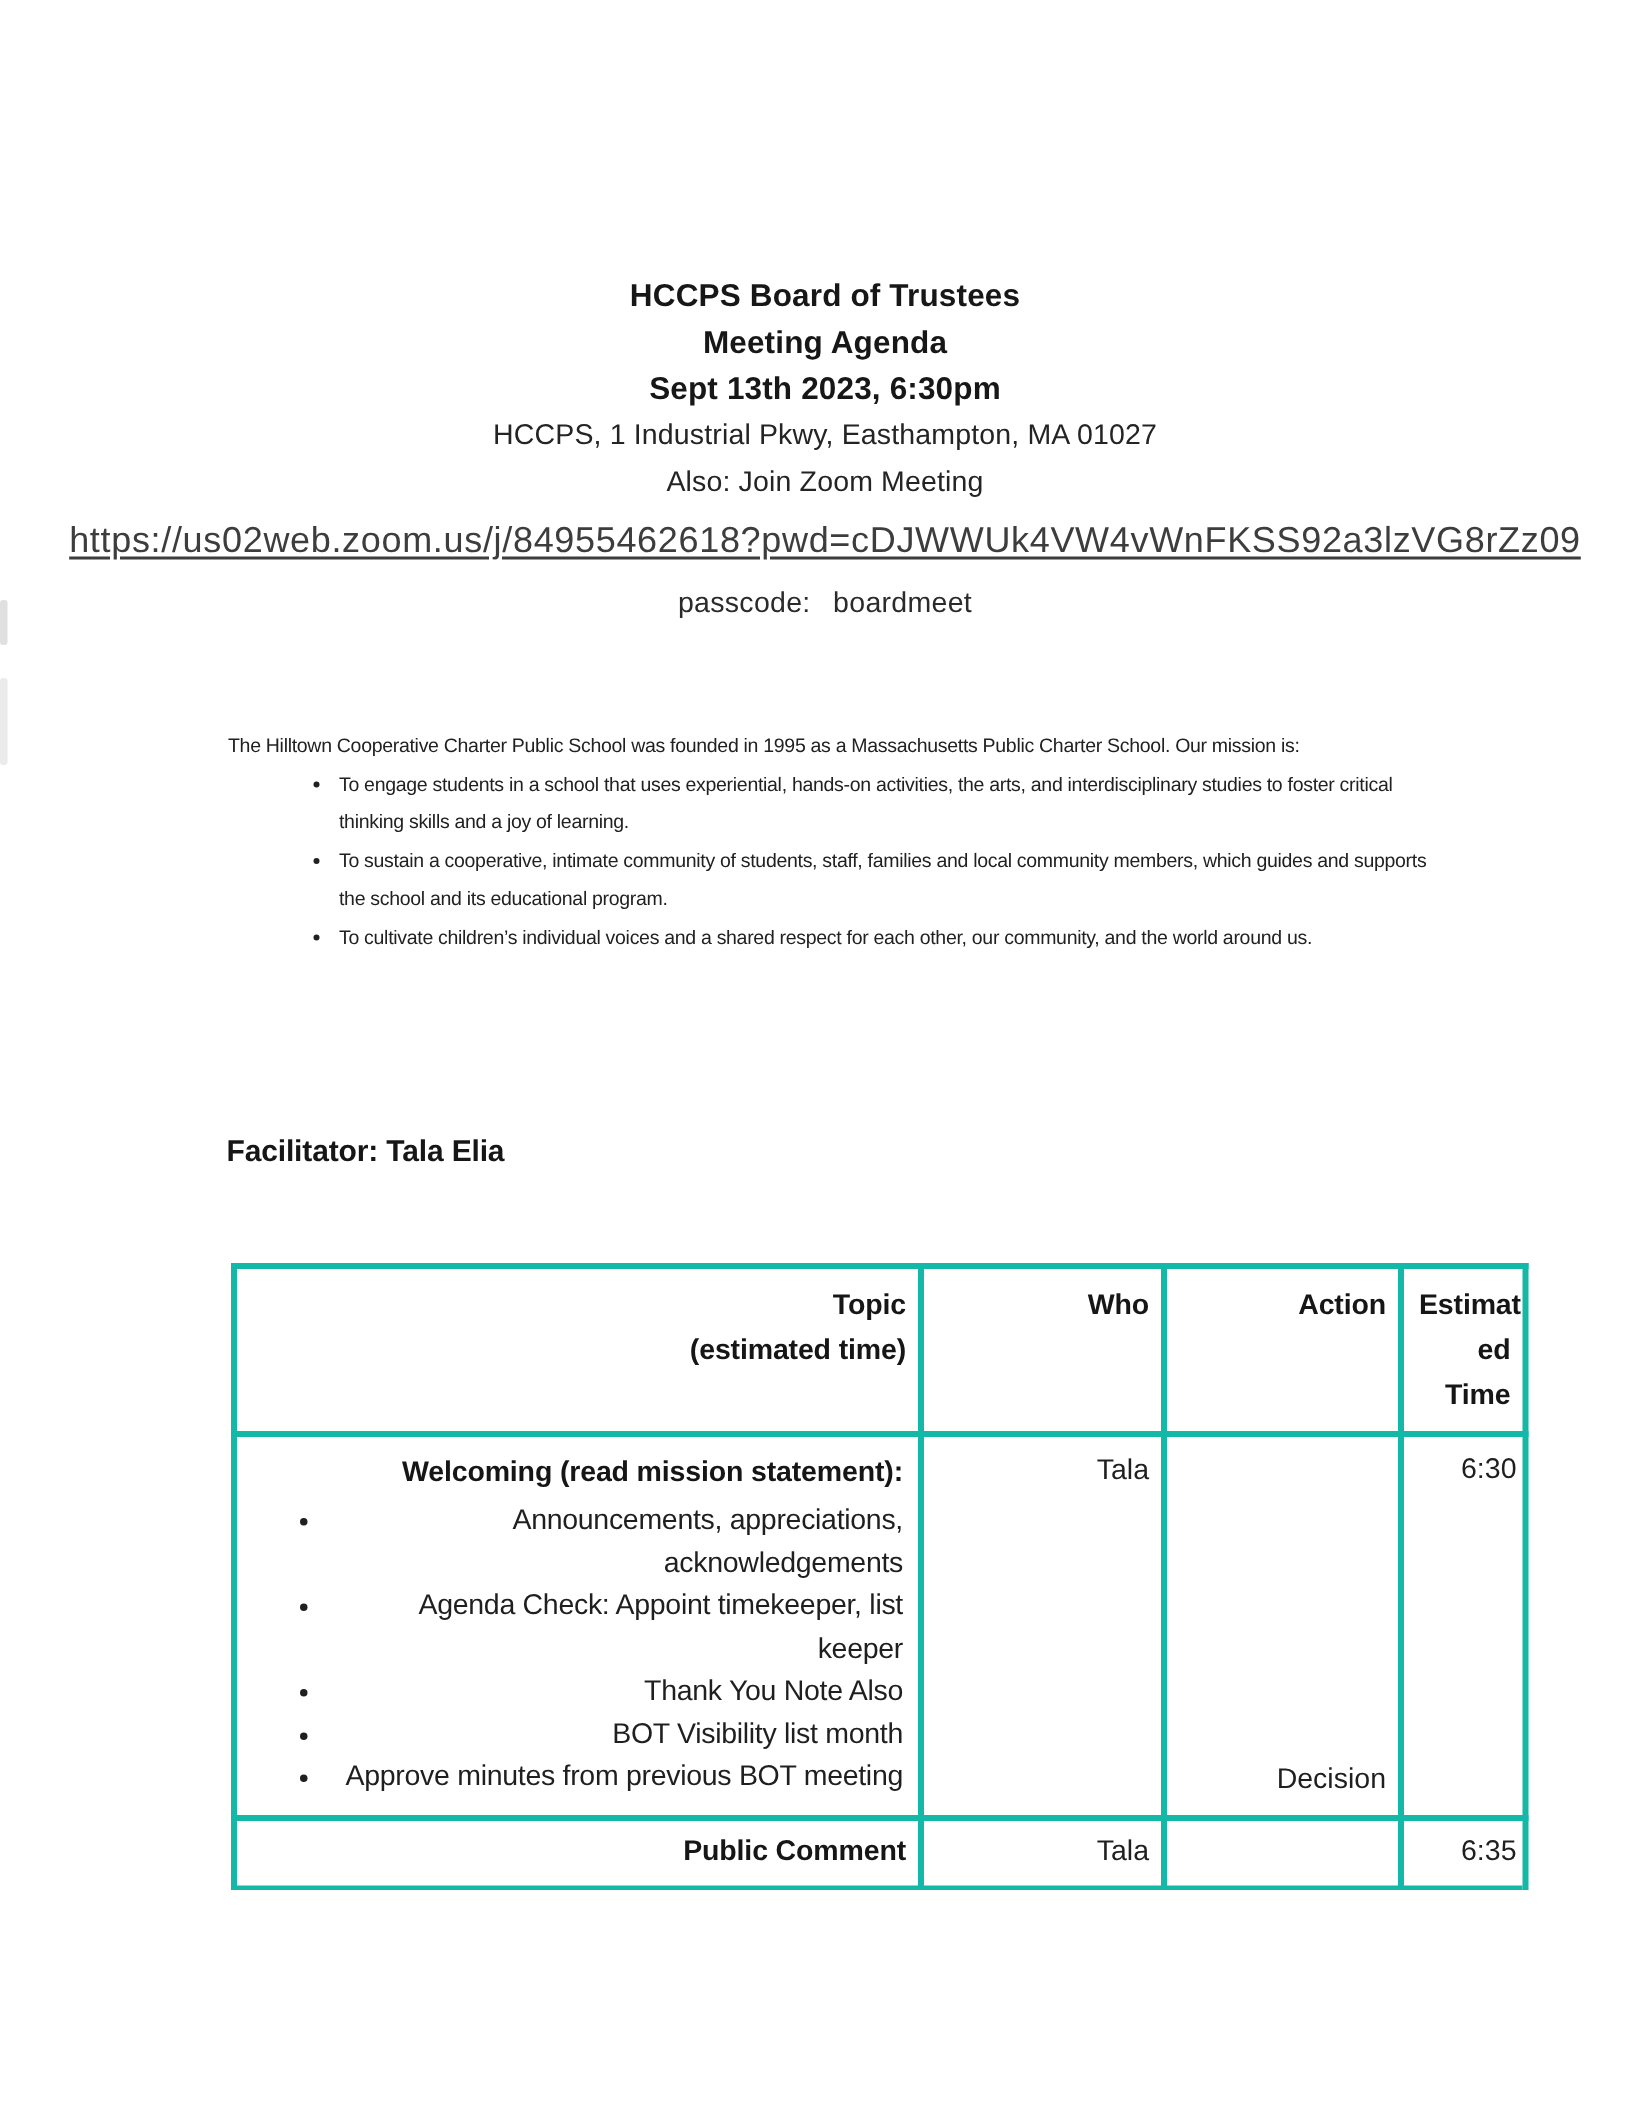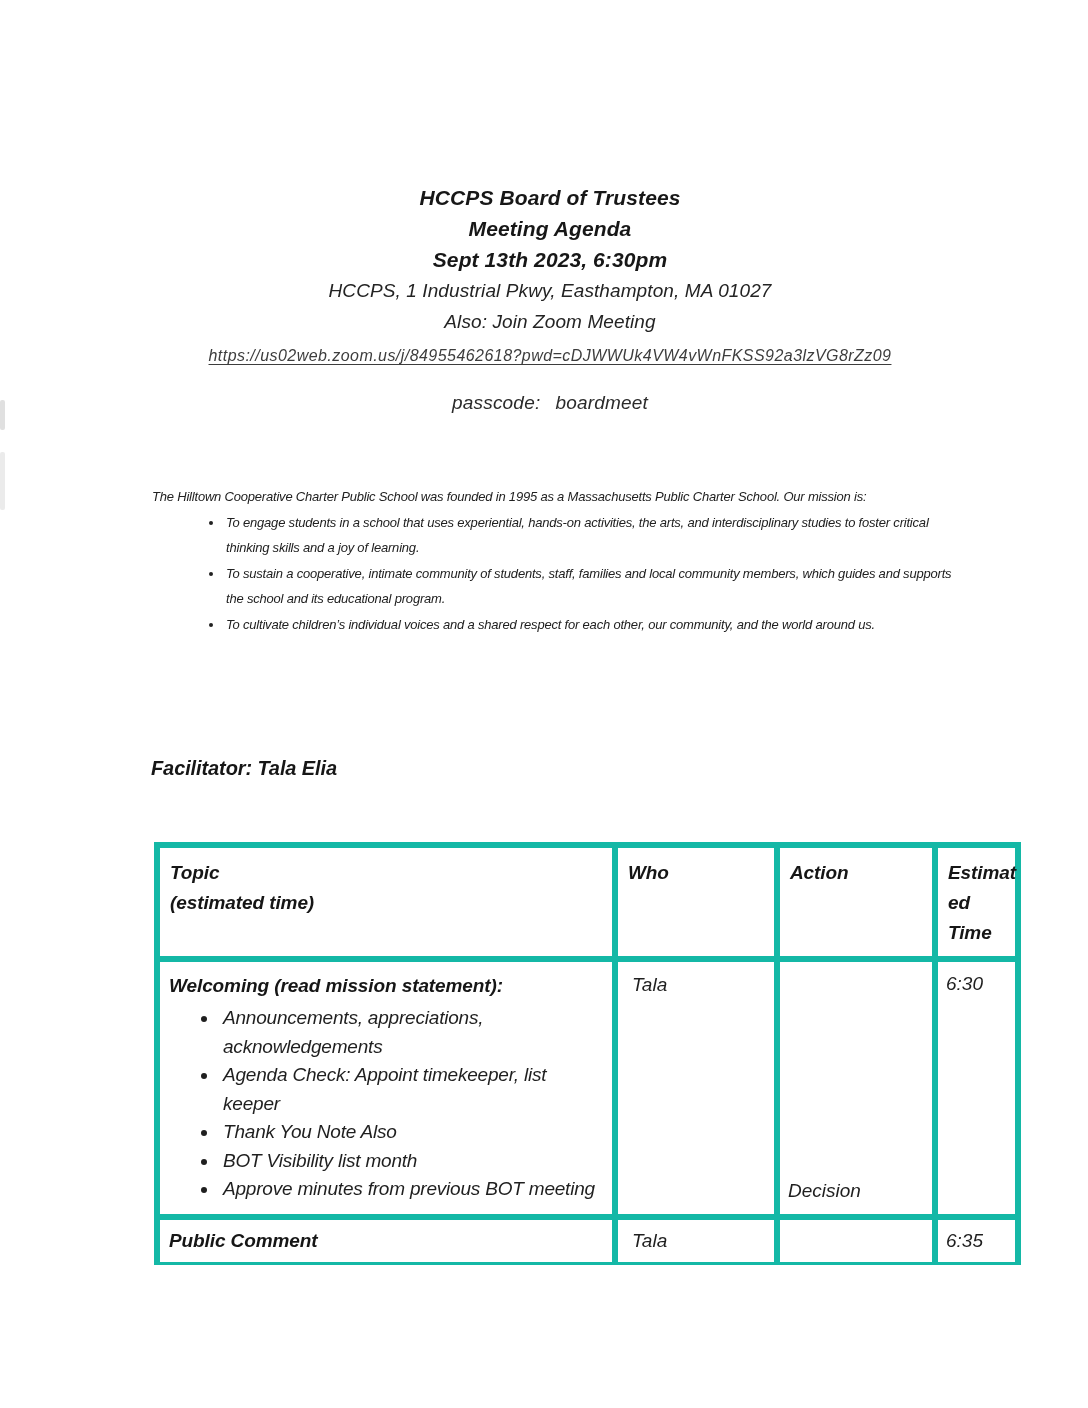--- a/index.html
+++ b/index.html
@@ -4,37 +4,36 @@
 <style>
   * { margin:0; padding:0; box-sizing:border-box; }
   html,body { background:#ffffff; }
   .page {
     position:relative;
     width:1088px; height:1408px;
     background:#ffffff;
     font-family:"Liberation Sans", sans-serif;
     color:#232323;
     overflow:hidden;
-    font-style:italic;
   }
   
   .artifact { position:absolute; left:0; width:5px; background:#c6c6c6; opacity:.55; border-radius:2px; }
   .artifact.a1 { top:400px; height:30px; }
   .artifact.a2 { top:452px; height:58px; opacity:.35; }
 
   .centered { position:absolute; left:6px; width:1088px; text-align:center; }
 
   .doc-header { top:182px; }
   .doc-header .line { line-height:31px; letter-spacing:.1px; }
   .doc-header .b { font-weight:bold; font-size:21px; color:#171717; }
   .doc-header .r { font-size:19px; color:#242424; }
 
   .url-row { top:347px; }
   .url-row a {
-    font-size:16px; letter-spacing:.45px;
+    font-size:24px; letter-spacing:.45px;
     color:#3d3d3d; text-decoration:underline;
     text-underline-offset:3px;
   }
 
   .passcode-row { top:392px; font-size:19px; color:#2b2b2b; letter-spacing:.2px; }
   .passcode-row .pv { margin-left:15px; }
 
   .mission {
     position:absolute; left:152px; top:484px; width:800px;
     font-size:13px; line-height:25.5px; letter-spacing:-.2px; color:#212121;
@@ -46,22 +45,22 @@
     position:absolute; left:151px; top:757px;
     font-size:20px; font-weight:bold; color:#161616; letter-spacing:-.1px;
   }
 
   table.agenda {
     position:absolute; left:154px; top:842px;
     width:861px; border-collapse:collapse; table-layout:fixed;
     font-size:19px; color:#1f1f1f;
   }
   .agenda th, .agenda td {
-    border:6px solid #14b8a6;
-    text-align:left; font-weight:normal;
+    border:4px solid #14b8a6;
+    text-align:right; font-weight:normal;
     vertical-align:top;
   }
   .agenda thead th {
     border-bottom-width:4px;
     padding:10px 8px 8px 10px;
     font-weight:bold; color:#161616; line-height:30px; letter-spacing:-.1px;
   }
   .agenda tbody tr.r1 td { border-bottom-width:4px; }
   .agenda tbody tr.r2 td { border-bottom-width:3px; vertical-align:middle; }
 

